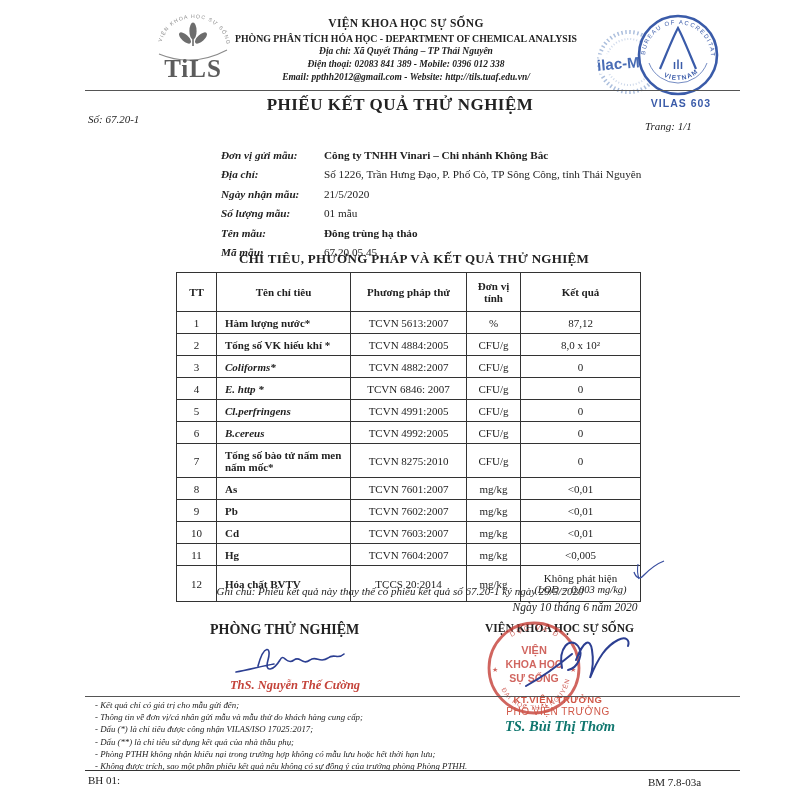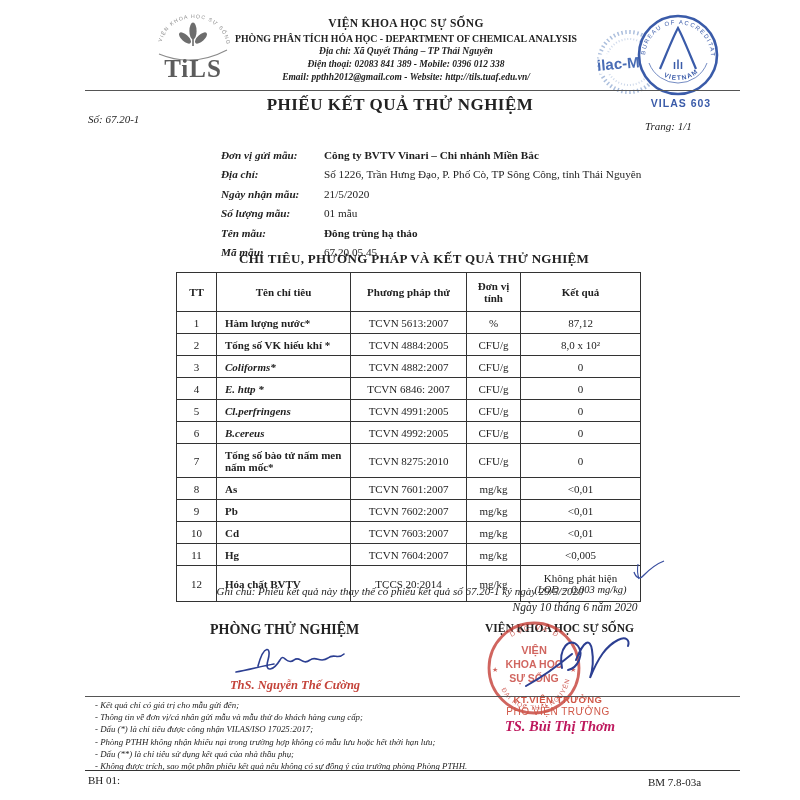--- a/index.html
+++ b/index.html
@@ -46,21 +46,21 @@
   .sig-title-left{left:210px;top:622px;width:170px;text-align:left;font-size:14px;font-weight:bold;}
   .sig-title-right{left:452px;top:622px;width:215px;text-align:center;font-size:11.5px;font-weight:bold;}
   .signer-left{left:195px;top:678px;width:200px;text-align:center;font-size:12.5px;
                color:#c4433a;font-style:italic;font-weight:bold;}
   .mid-rule{left:85px;top:696px;width:655px;border-top:1px solid #555;}
   .role1{left:468px;top:694px;width:180px;text-align:center;font-size:9.5px;font-weight:bold;
          color:#d05848;font-family:"Liberation Sans",sans-serif;letter-spacing:.5px;}
   .role2{left:468px;top:706px;width:180px;text-align:center;font-size:10px;
          color:#d05848;font-family:"Liberation Sans",sans-serif;letter-spacing:.5px;}
   .signer-right{left:445px;top:718px;width:230px;text-align:center;font-size:14.5px;
-                color:#be185d;font-style:italic;font-weight:bold;}
+                color:#0f766e;font-style:italic;font-weight:bold;}
 
   
   .footnotes{left:95px;top:699px;width:430px;font-size:8.8px;font-style:italic;line-height:12.2px;}
   .footer-rule{left:85px;top:770px;width:655px;border-top:1.5px solid #333;}
   .footer-left{left:88px;top:774px;font-size:11px;}
   .footer-right{left:648px;top:776px;font-size:11px;}
 </style>
 </head>
 <body>
 
@@ -122,21 +122,21 @@
 
   <div class="abs header-rule"></div>
 
   <div class="abs doc-title">PHIẾU KẾT QUẢ THỬ NGHIỆM</div>
   <div class="abs doc-no">Số: 67.20-1</div>
   <div class="abs doc-page">Trang: 1/1</div>
 
   <div class="abs info-block">
     <div class="info-row">
       <span class="l">Đơn vị gửi mẫu:</span>
-      <span class="v bold">Công ty BVTV Vinari – Chi nhánh Miền Bắc</span>
+      <span class="v bold">Công ty TNHH Vinari – Chi nhánh Không Bắc</span>
     </div>
     <div class="info-row">
       <span class="l">Địa chỉ:</span>
       <span class="v">Số 1226, Trần Hưng Đạo, P. Phố Cò, TP Sông Công, tỉnh Thái Nguyên</span>
     </div>
     <div class="info-row">
       <span class="l">Ngày nhận mẫu:</span>
       <span class="v">21/5/2020</span>
     </div>
     <div class="info-row">
@@ -302,22 +302,22 @@
   <div class="abs role1">KT.VIỆN TRƯỞNG</div>
   <div class="abs role2">PHÓ VIỆN TRƯỞNG</div>
   <div class="abs signer-right">TS. Bùi Thị Thơm</div>
 
   <div class="abs mid-rule"></div>
 
   <div class="abs footnotes">
     <div>- Kết quả chỉ có giá trị cho mẫu gửi đến;</div>
     <div>- Thông tin về đơn vị/cá nhân gửi mẫu và mẫu thử do khách hàng cung cấp;</div>
     <div>- Dấu (*) là chỉ tiêu được công nhận VILAS/ISO 17025:2017;</div>
+    <div>- Dấu (**) là chỉ tiêu sử dụng kết quả của nhà thầu phụ;</div>
     <div>- Phòng PTHH không nhận khiếu nại trong trường hợp không có mẫu lưu hoặc hết thời hạn lưu;</div>
-    <div>- Dấu (**) là chỉ tiêu sử dụng kết quả của nhà thầu phụ;</div>
     <div>- Không được trích, sao một phần phiếu kết quả nếu không có sự đồng ý của trưởng phòng Phòng PTHH.</div>
   </div>
 
   <div class="abs footer-rule"></div>
   <div class="abs footer-left">BH 01:</div>
   <div class="abs footer-right">BM 7.8-03a</div>
 
 </div>
 
 </body></html>

